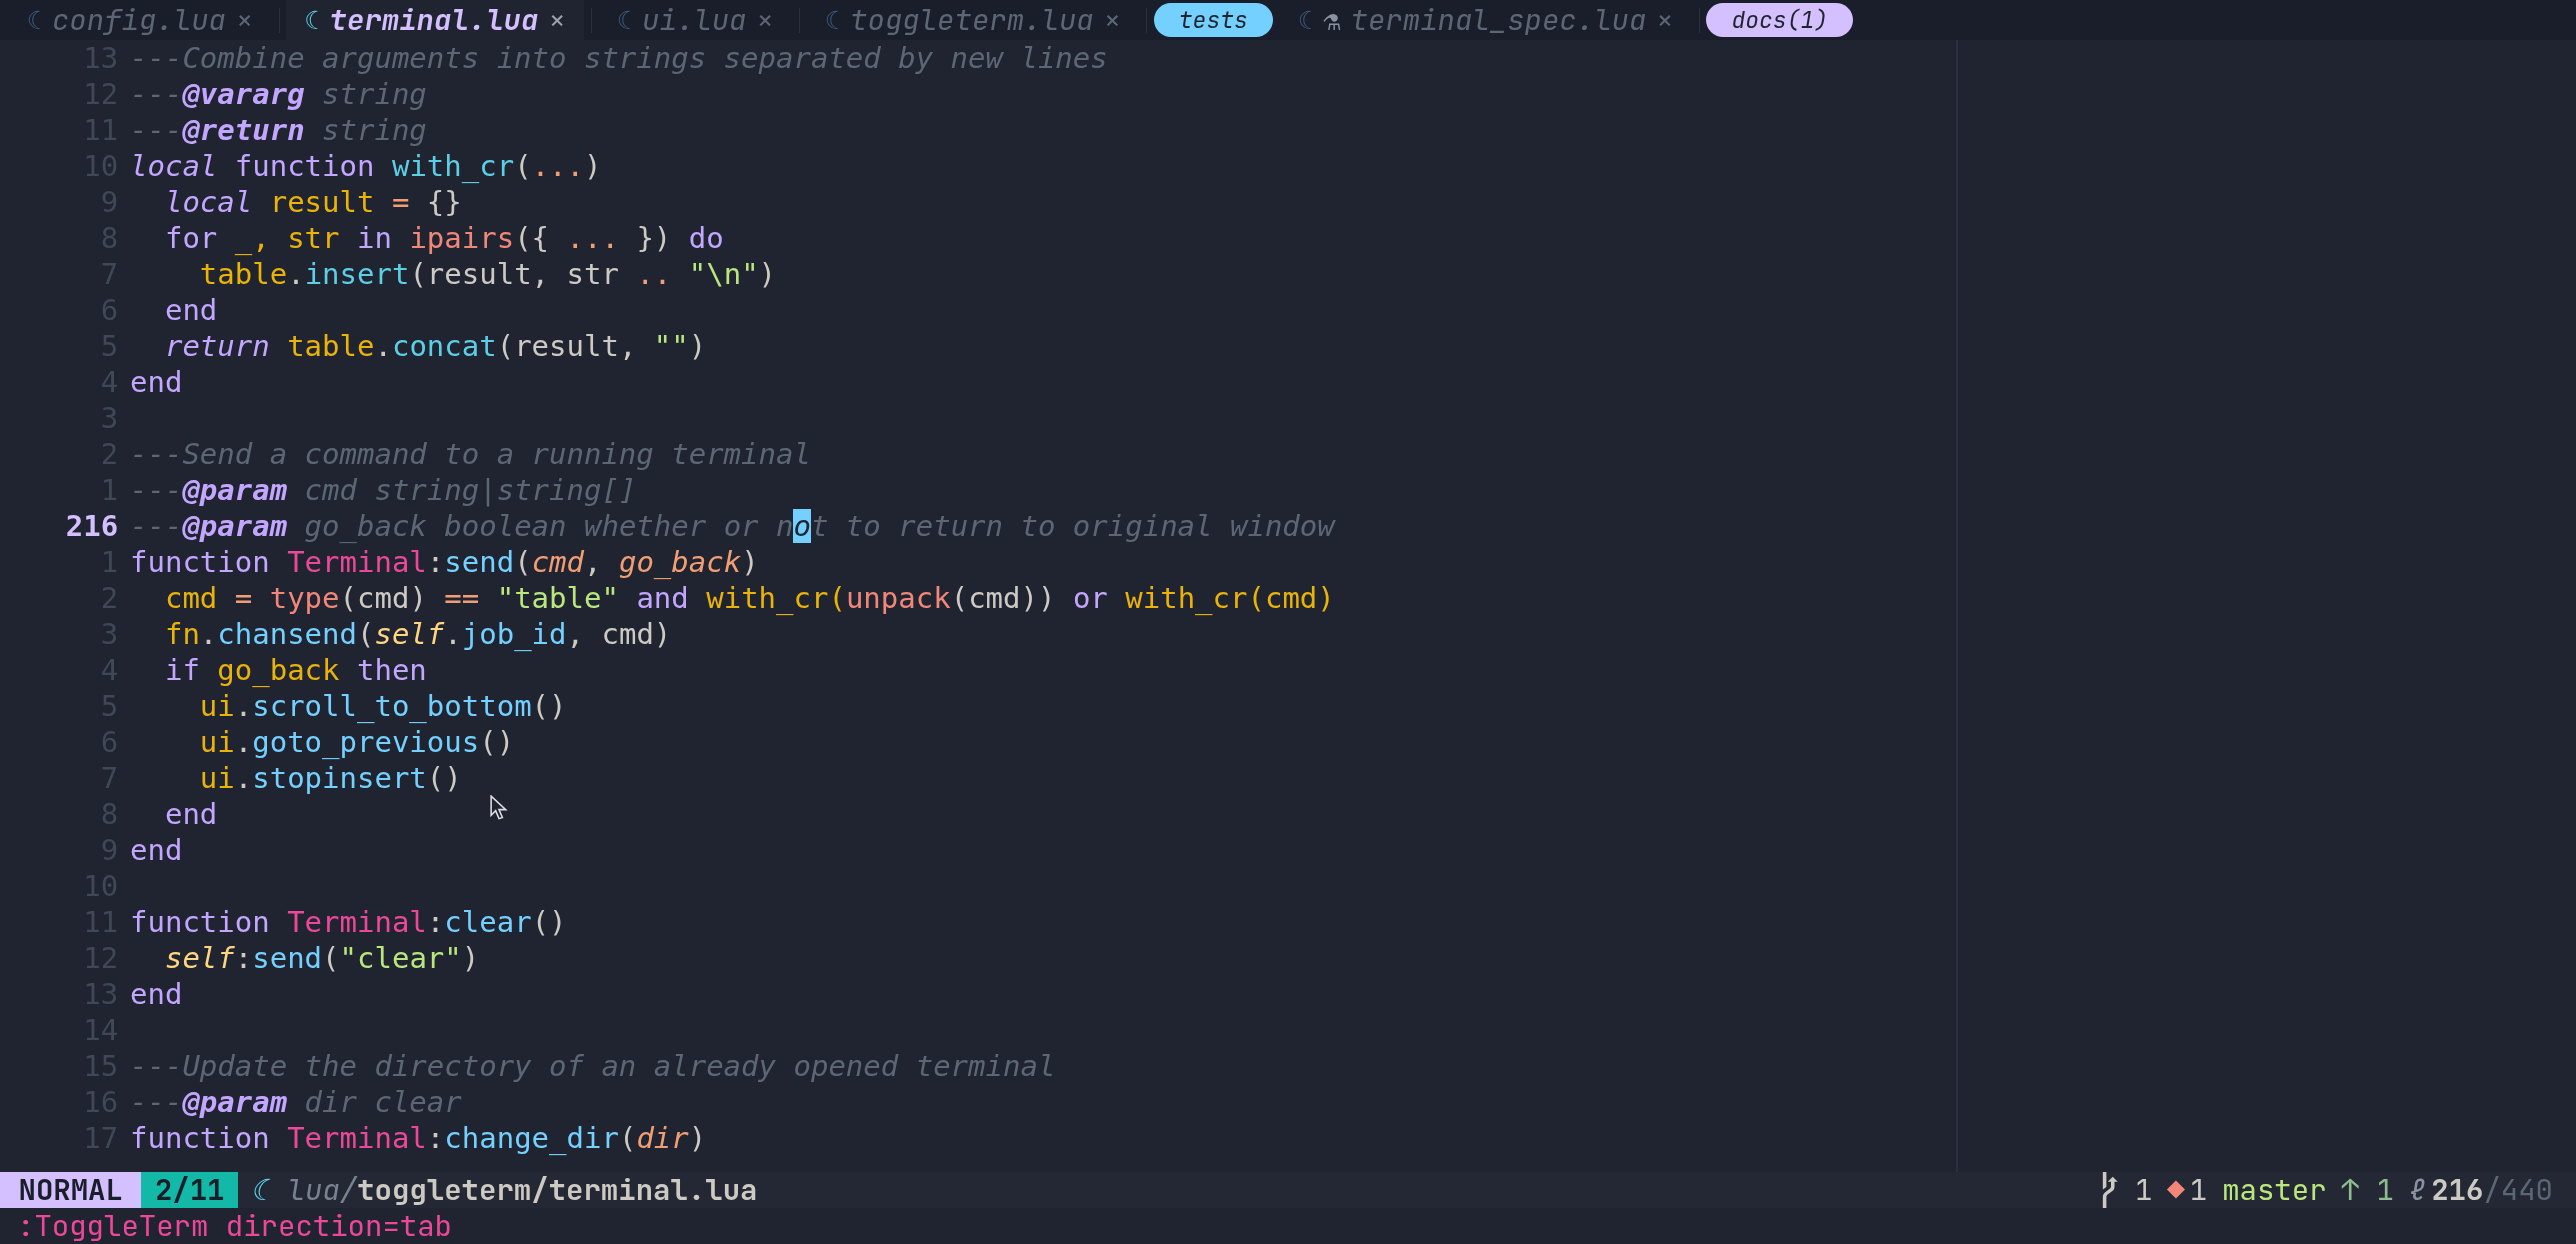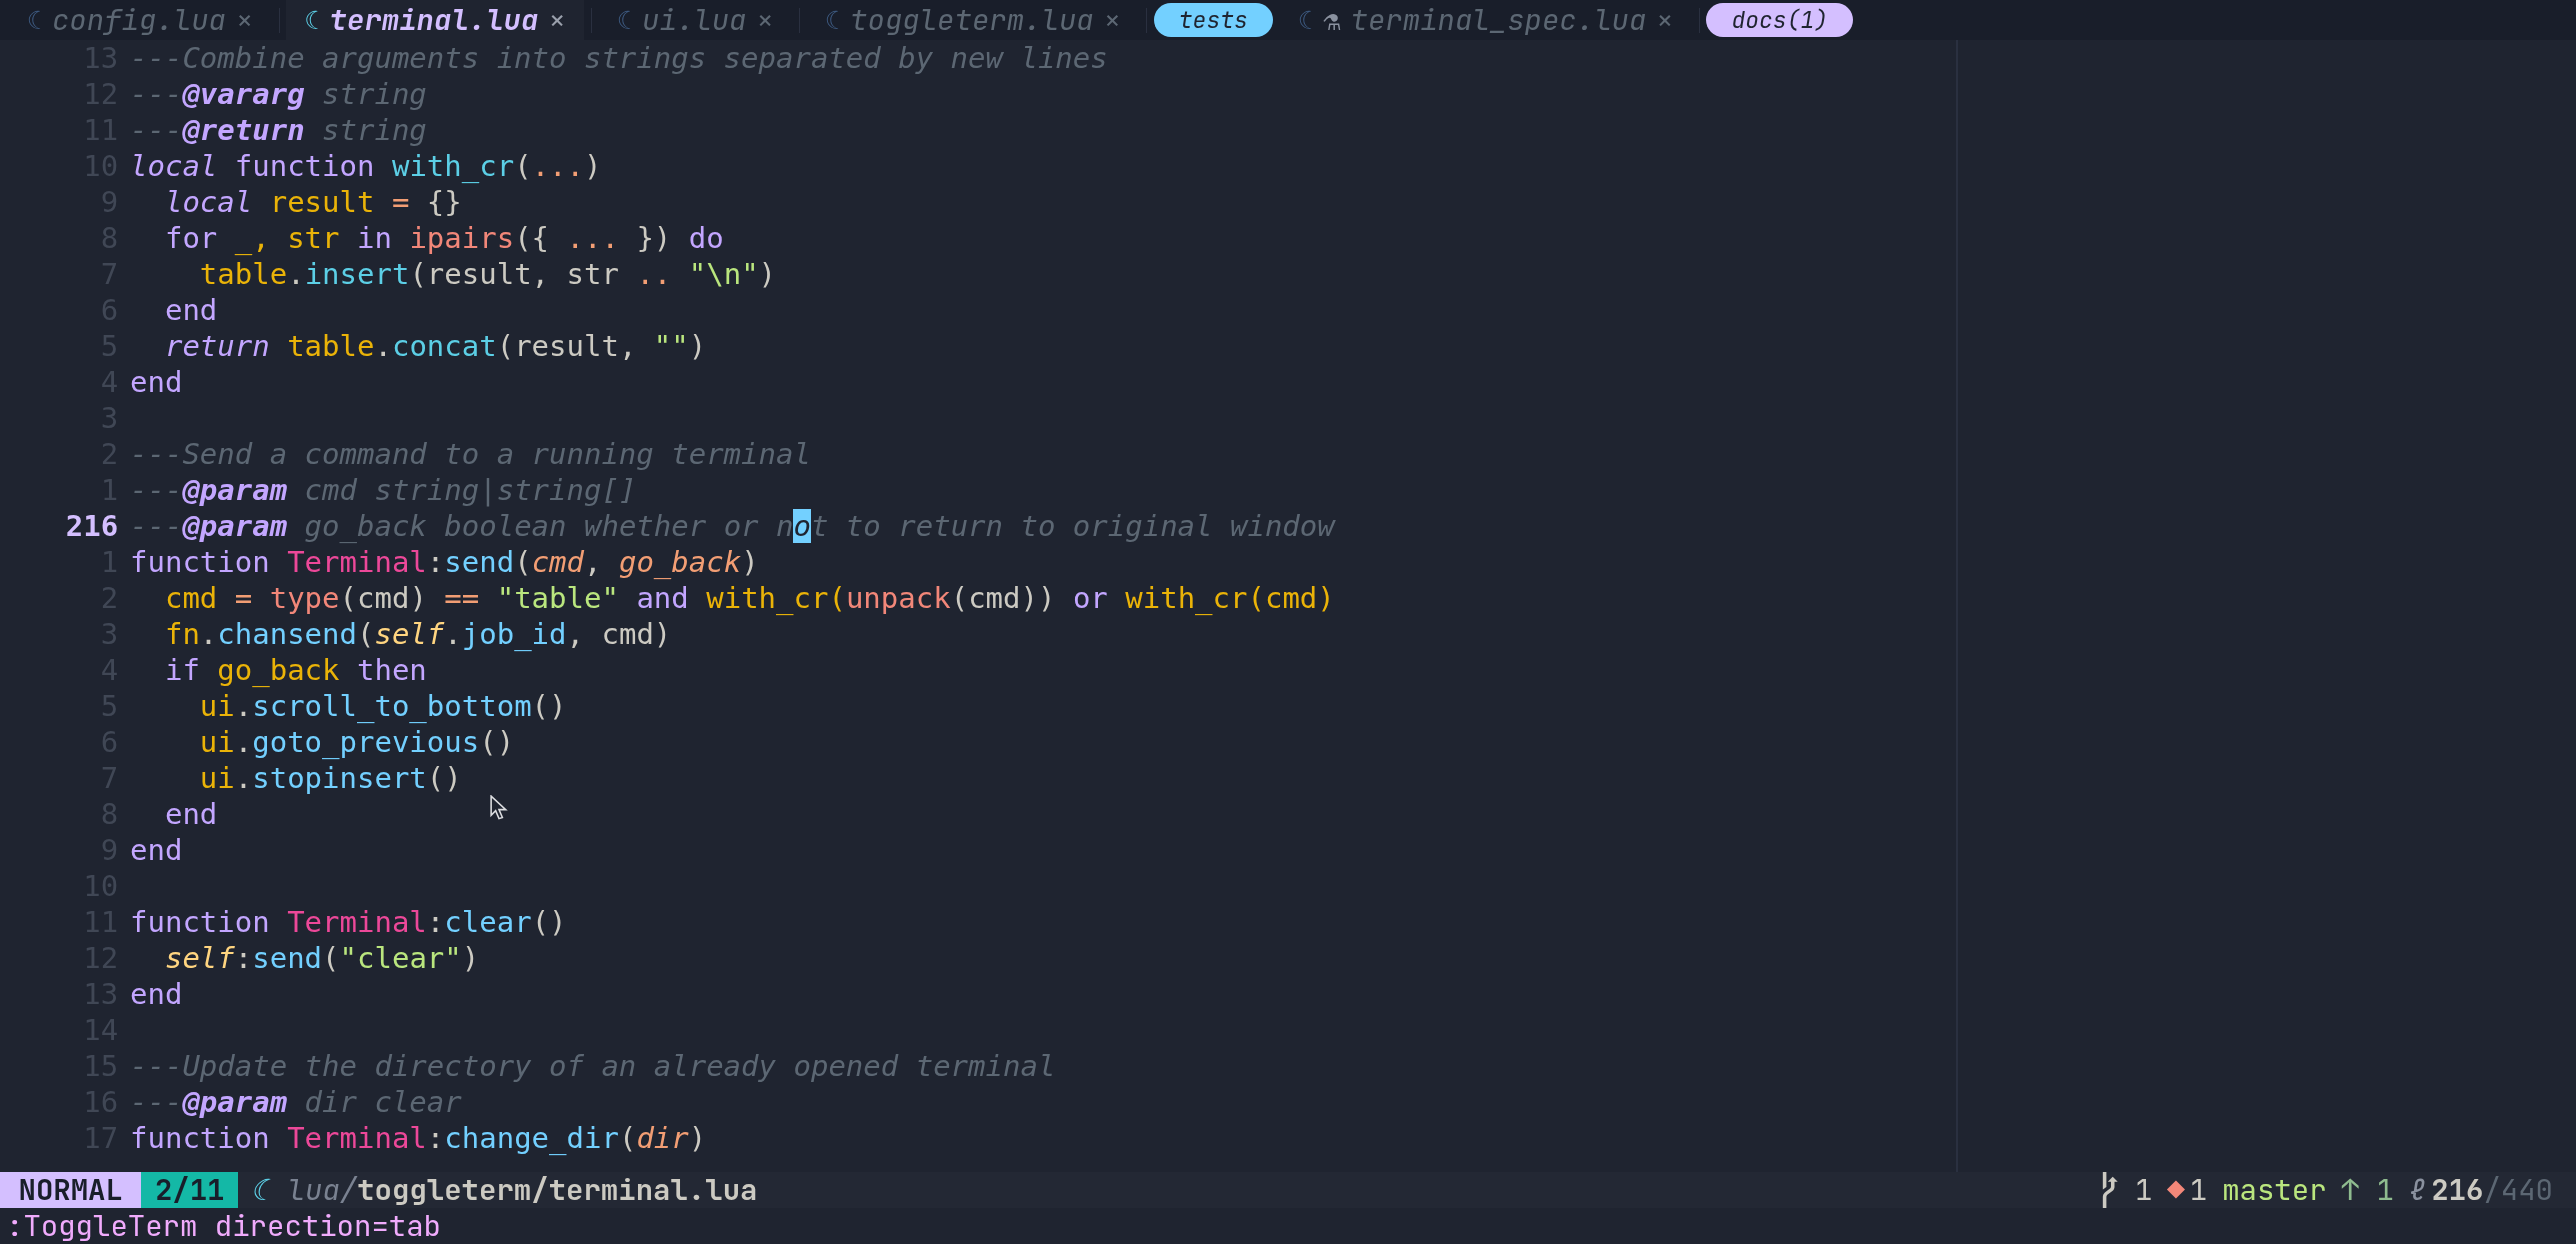--- a/index.html
+++ b/index.html
@@ -165,22 +165,22 @@
   .ln-icon { color:#8a919f; font-style:italic; margin-right:5px;}
   .ln-cur { color:#cccac2; font-weight:bold;}
   .ln-tot { color:#5c6773;}
 
   
   .cmdline {
     position: absolute;
     left: 0; right: 0; bottom: 0;
     height: 36px;
     background: #1f2430;
-    color: #f0abfc;
-    padding-left: 6px;
+    color: #ec4899;
+    padding-left: 17px;
     display:flex; align-items:center;
   }
 </style>
 </head>
 <body>
 
 <div class="bufferline">
   <div class="tab">
     <span class="icon lua">☾</span>
     <span class="fname">config.lua</span>

